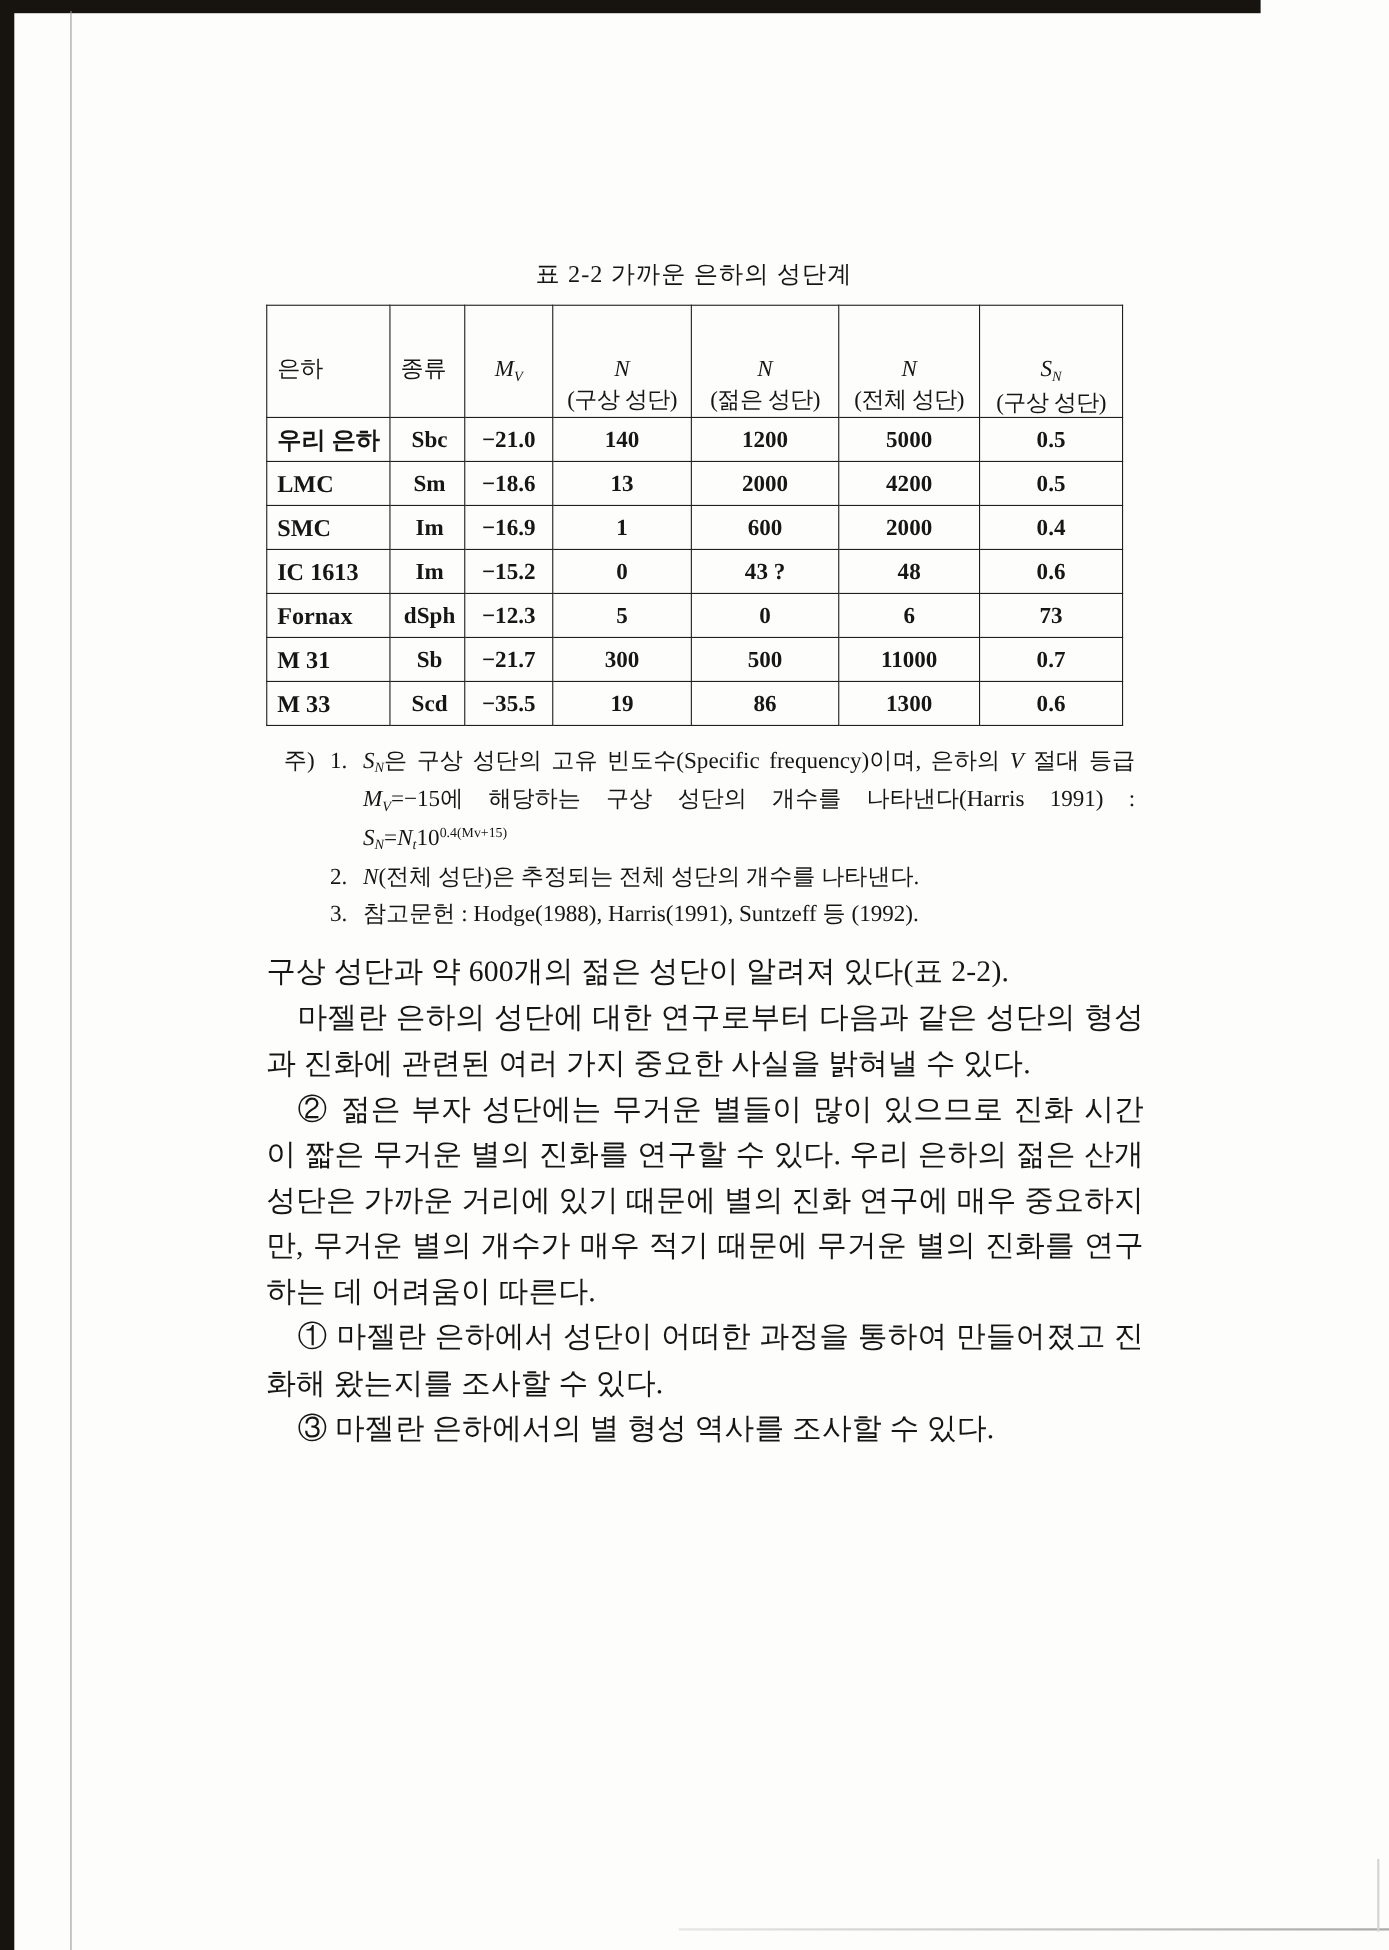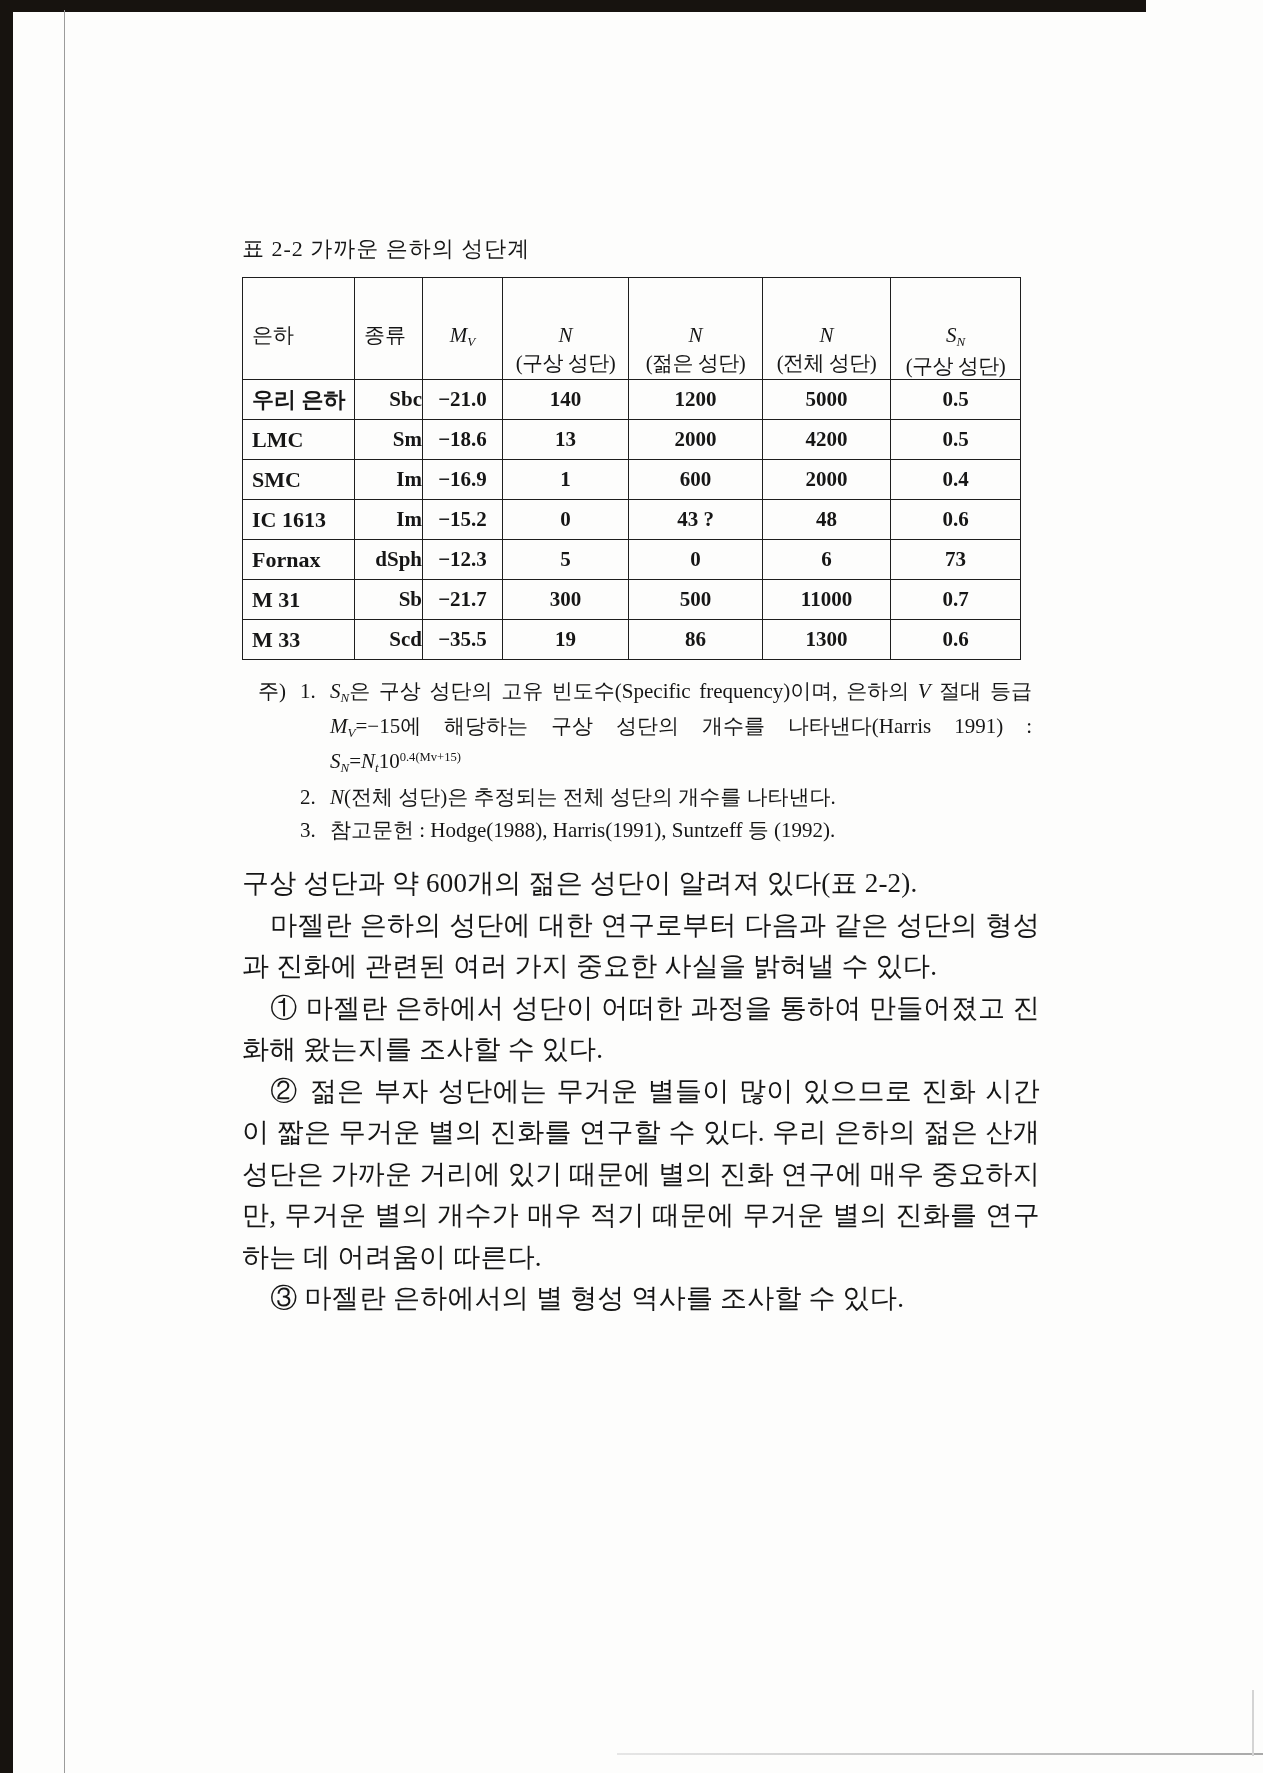--- a/index.html
+++ b/index.html
@@ -14,31 +14,31 @@
   
   .edge-left   { position:absolute; left:0; top:0; width:13px; height:1773px; background:#17130f; }
   .edge-top    { position:absolute; left:0; top:0; width:1146px; height:12px; background:#17130f; }
   .fold-line   { position:absolute; left:64px; top:10px; width:1px; height:1763px; background:#9b9b9b; }
   .edge-bottom { position:absolute; left:617px; top:1753px; width:646px; height:2px;
                  background:linear-gradient(to right,#e6e6e6,#a9a9a9); }
   .edge-right  { position:absolute; left:1252px; top:1690px; width:2px; height:66px; background:#d4d4d4; }
 
   .content { position:absolute; left:242px; top:234px; width:798px; }
 
-  .caption { width:778px; text-align:left; font-size:22px; letter-spacing:1px; margin-bottom:13px; }
+  .caption { width:778px; text-align:center; font-size:22px; letter-spacing:1px; margin-bottom:13px; }
 
   table.clusters { border-collapse:collapse; width:778px; table-layout:fixed; }
   th,td { border:1.5px solid #1e1e1e; }
   th { vertical-align:top; padding-top:7px; font-weight:normal; height:72px; }
   .h1 { font-size:21px; text-align:center; line-height:30px;margin-top:35px; }
   .h2 { font-size:21px; text-align:center; line-height:26px; letter-spacing:-0.5px; white-space:nowrap; }
   th.c0 .h1, th.c1 .h1 { text-align:left; padding-left:9px; }
   td { height:40px; font-size:21px; text-align:center;font-weight:bold; }
   td.c0 { text-align:left; padding-left:9px; font-size:22px; }
-  td.c1 { text-align:right; padding-left:4px; }
+  td.c1 { text-align:center; padding-left:4px; }
   .c0{width:112px} .c1{width:68px} .c2{width:80px} .c3{width:126px} .c4{width:134px} .c5{width:128px} .c6{width:130px}
 
   .it { font-style:italic; }
   sub { font-size:0.62em; vertical-align:baseline; position:relative; top:0.28em; }
   sup { font-size:0.6em;  vertical-align:baseline; position:relative; top:-0.55em; }
 
   .notes { margin-top:15px; position:relative; padding-left:58px; font-size:21px; line-height:33px; width:790px; }
   .notes-label { position:absolute; left:16px; top:0; }
   .note-item { display:flex; }
   .note-num  { width:30px; flex:none; }
@@ -176,20 +176,20 @@
           <div class="note-item">
             <span class="note-num">3.</span>
             <span class="note-text"><span>참고문헌 : Hodge(1988), Harris(1991), Suntzeff 등 (1992).</span></span>
           </div>
         </div>
     </div>
 
     <div class="body-text">
         <p class="para">구상 성단과 약 600개의 젊은 성단이 알려져 있다(표 2-2).</p>
         <p class="para ind">마젤란 은하의 성단에 대한 연구로부터 다음과 같은 성단의 형성과 진화에 관련된 여러 가지 중요한 사실을 밝혀낼 수 있다.</p>
+        <p class="para ind">② 젊은 부자 성단에는 무거운 별들이 많이 있으므로 진화 시간이 짧은 무거운 별의 진화를 연구할 수 있다. 우리 은하의 젊은 산개 성단은 가까운 거리에 있기 때문에 별의 진화 연구에 매우 중요하지만, 무거운 별의 개수가 매우 적기 때문에 무거운 별의 진화를 연구하는 데 어려움이 따른다.</p>
         <p class="para ind">① 마젤란 은하에서 성단이 어떠한 과정을 통하여 만들어졌고 진화해 왔는지를 조사할 수 있다.</p>
-        <p class="para ind">② 젊은 부자 성단에는 무거운 별들이 많이 있으므로 진화 시간이 짧은 무거운 별의 진화를 연구할 수 있다. 우리 은하의 젊은 산개 성단은 가까운 거리에 있기 때문에 별의 진화 연구에 매우 중요하지만, 무거운 별의 개수가 매우 적기 때문에 무거운 별의 진화를 연구하는 데 어려움이 따른다.</p>
         <p class="para ind">③ 마젤란 은하에서의 별 형성 역사를 조사할 수 있다.</p>
       </div>
 
 
   </div>
 </div>
 
 </body></html>

